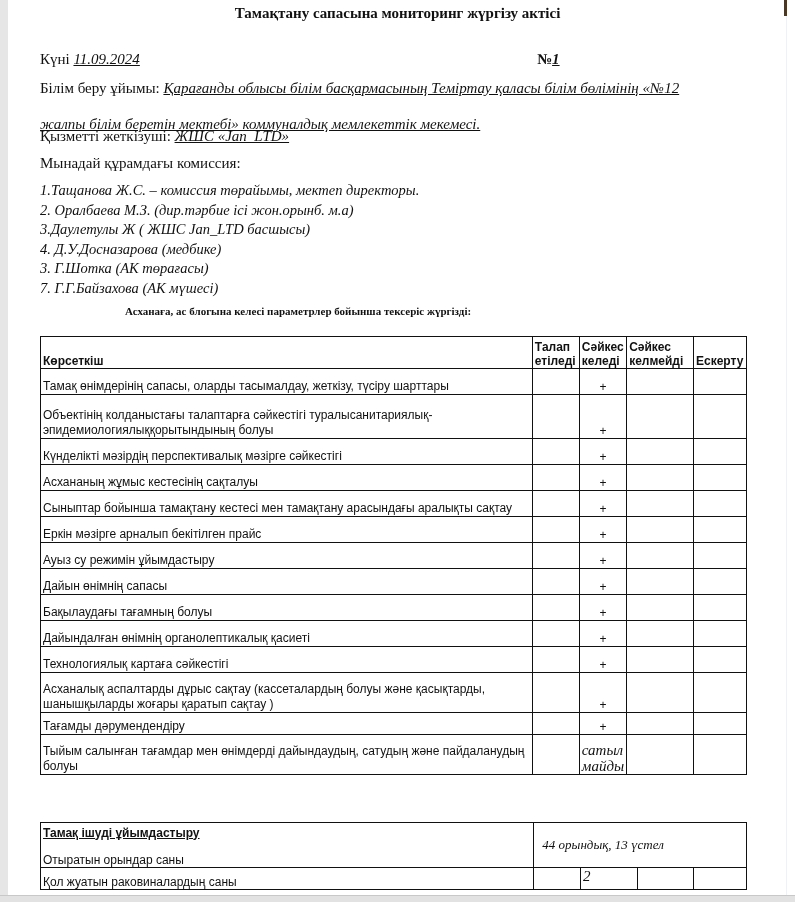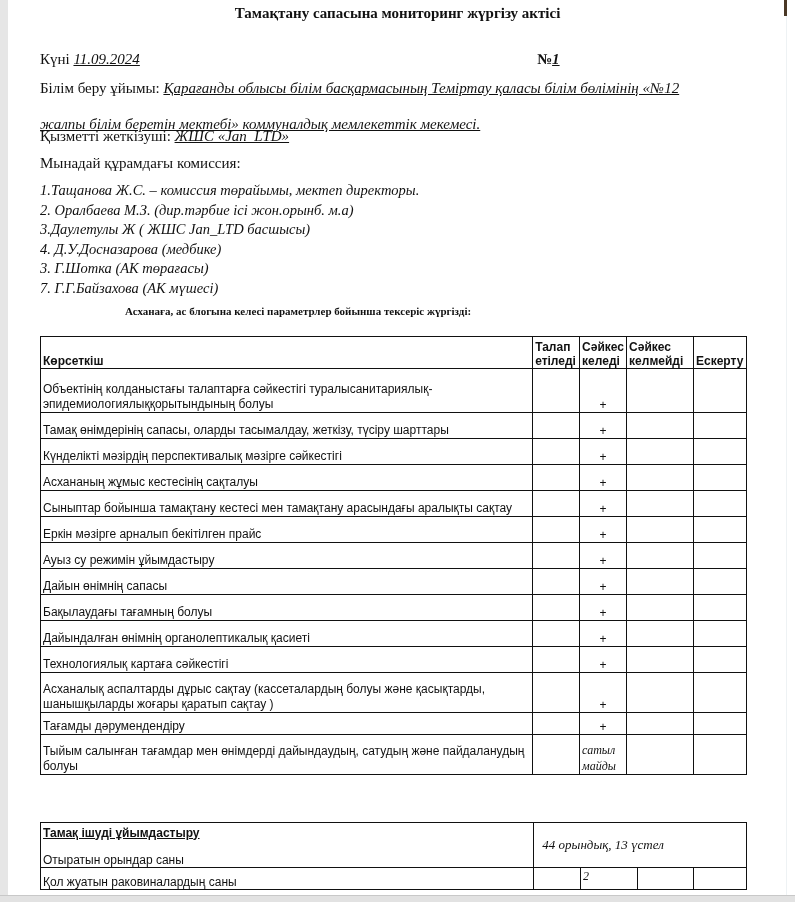--- a/index.html
+++ b/index.html
@@ -19,21 +19,21 @@
   table.main{position:absolute;left:40px;top:336px;width:707px;border-collapse:collapse;font-family:"Liberation Sans",sans-serif;font-size:12px;}
   table.main td,table.main th{border:1.3px solid #111;padding:0 2px;vertical-align:bottom;}
   table.main th{font-weight:bold;font-size:12px;text-align:left;line-height:14px;}
   .c1{width:492px;}
   .c2{width:42px;}
   .c3{width:42px;}
   .c4{width:62px;}
   .c5{width:48px;}
   td.ind{text-align:left;line-height:15px;padding:2px 1px;}
   td.mark{text-align:center;vertical-align:top;font-size:12px;padding-top:3px;}
-  td.marki{font-family:"Liberation Serif",serif;font-style:italic;font-size:12px;text-align:left;vertical-align:top;line-height:16px;}
+  td.marki{font-family:"Liberation Serif",serif;font-style:italic;font-size:15px;text-align:left;vertical-align:top;line-height:16px;}
   table.org{position:absolute;left:40px;top:822px;width:707px;border-collapse:collapse;font-family:"Liberation Sans",sans-serif;font-size:12px;}
   table.org td{border:1.3px solid #111;padding:0 2px;}
   .sect{font-weight:bold;text-decoration:underline;}
   .seats{font-family:"Liberation Serif",serif;font-style:italic;font-size:13px;}
 </style>
 </head>
 <body>
 
 <div class="leftbar"></div>
 <div class="cornermark"></div>
@@ -89,29 +89,29 @@
           <div>келеді</div>
         </th>
         <th class="c4">
           <div>Сәйкес</div>
           <div>келмейді</div>
         </th>
         <th class="c5">Ескерту</th>
       </tr>
     </thead>
     <tbody id="rows">
+        <tr style="height: 26px;">
+          <td class="ind">Тамақ өнімдерінің сапасы, оларды тасымалдау, жеткізу, түсіру шарттары</td>
+          <td class="mark"></td>
+          <td class="mark">+</td>
+          <td class="mark"></td>
+          <td class="mark"></td>
+        </tr>
         <tr style="height: 44px;">
           <td class="ind">Объектінің колданыстағы талаптарға сәйкестігі туралысанитариялық-эпидемиологиялыққорытындының болуы</td>
-          <td class="mark"></td>
-          <td class="mark">+</td>
-          <td class="mark"></td>
-          <td class="mark"></td>
-        </tr>
-        <tr style="height: 26px;">
-          <td class="ind">Тамақ өнімдерінің сапасы, оларды тасымалдау, жеткізу, түсіру шарттары</td>
           <td class="mark"></td>
           <td class="mark">+</td>
           <td class="mark"></td>
           <td class="mark"></td>
         </tr>
         <tr style="height: 26px;">
           <td class="ind">Күнделікті мәзірдің перспективалық мәзірге сәйкестігі</td>
           <td class="mark"></td>
           <td class="mark">+</td>
           <td class="mark"></td>

